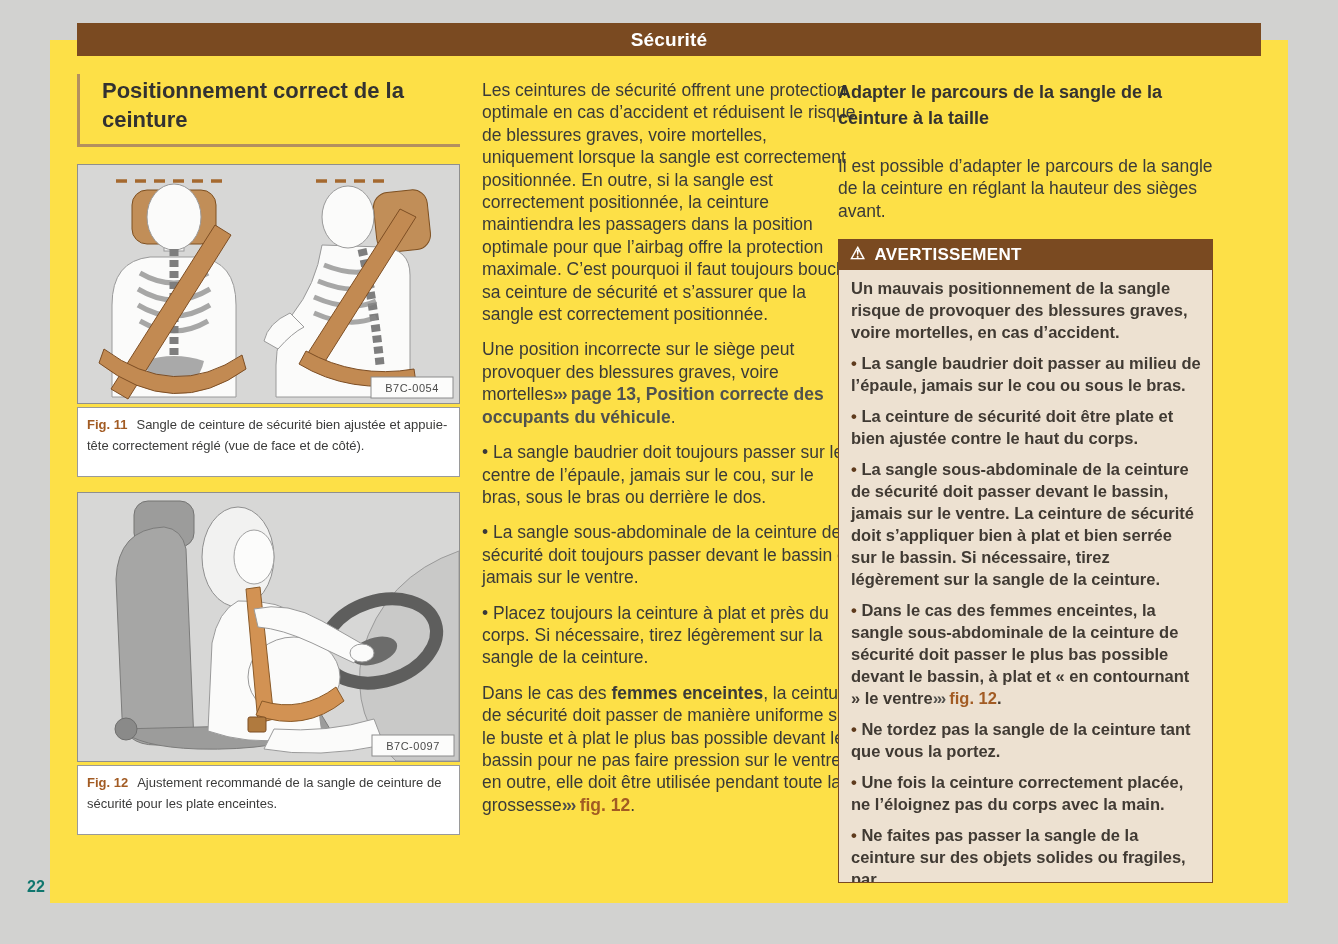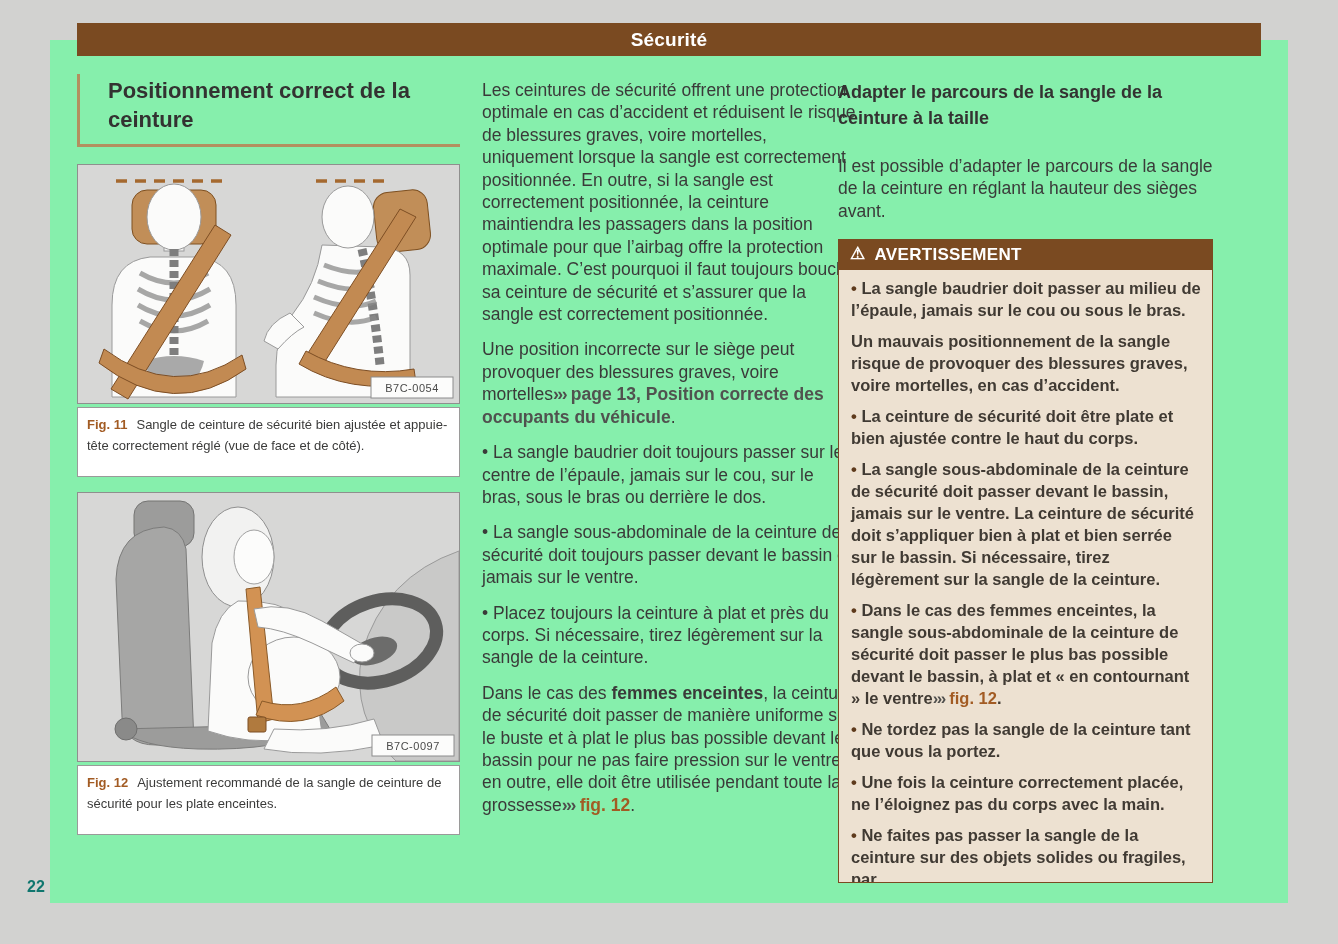--- a/index.html
+++ b/index.html
@@ -1,30 +1,30 @@
 <!DOCTYPE html>
 <html lang="fr"><head>
 <meta charset="utf-8">
 <style>
   * { margin:0; padding:0; box-sizing:border-box; }
   body { font-family:"Liberation Sans", sans-serif; }
   .canvas { position:relative; width:1338px; height:944px; background:#d2d2d0; overflow:hidden; }
-  .page { position:absolute; left:50px; top:40px; width:1238px; height:863px; background:#86efac; }
+  .page { position:absolute; left:50px; top:40px; width:1238px; height:863px; background:#fde047; }
 
   .header-bar { position:absolute; left:27px; top:-17px; width:1184px; height:33px;
     background:#7a4a21; color:#fff; display:flex; align-items:center; justify-content:center;
     font-size:19px; font-weight:bold; letter-spacing:.2px; }
 
   .col { position:absolute; top:0; }
   .col-left   { left:27px;  width:383px; }
   .col-middle { left:432px; width:374px; }
   .col-right  { left:788px; width:375px; }
 
   
-  .section-heading { margin-top:34px; padding:2px 0 10px 28px;
+  .section-heading { margin-top:34px; padding:2px 0 10px 22px;
     border-left:3px solid #b3905f; border-bottom:3px solid #b3905f;
     font-size:22px; line-height:29px; font-weight:bold; color:#333231; }
   .fig-frame { margin-top:17px; border:1px solid #8f8f8e; background:#d7d7d6; position:relative; }
   .fig-frame svg { display:block; }
   .fig-caption { margin-top:3px; border:1px solid #9a9a99; background:#fff;
     padding:6px 9px 20px 9px; font-size:13px; line-height:21px; color:#3b3b3a; }
   .fig-label { font-weight:bold; color:#a25b23; margin-right:9px; }
   .fig-code { font-size:11px; fill:#4a4a49; letter-spacing:.5px; }
 
   
@@ -151,22 +151,22 @@
     <div class="col col-right">
       <div class="sub-heading">Adapter le parcours de la sangle de la ceinture à la taille</div>
       <p class="body-text intro">Il est possible d’adapter le parcours de la sangle de la ceinture en réglant la hauteur des sièges avant.</p>
 
       <div class="warning-box">
         <div class="warning-title">
           <span class="warning-icon">⚠</span>
           <span>AVERTISSEMENT</span>
         </div>
         <div class="warning-body">
+          <p>Un mauvais positionnement de la sangle risque de provoquer des blessures graves, voire mortelles, en cas d’accident.</p>
           <p><span class="bullet-dot"></span><span>La sangle baudrier doit passer au milieu de l’épaule, jamais sur le cou ou sous le bras.</span></p>
-          <p>Un mauvais positionnement de la sangle risque de provoquer des blessures graves, voire mortelles, en cas d’accident.</p>
           <p><span class="bullet-dot"></span><span>La ceinture de sécurité doit être plate et bien ajustée contre le haut du corps.</span></p>
           <p><span class="bullet-dot"></span><span>La sangle sous-abdominale de la ceinture de sécurité doit passer devant le bassin, jamais sur le ventre. La ceinture de sécurité doit s’appliquer bien à plat et bien serrée sur le bassin. Si nécessaire, tirez légèrement sur la sangle de la ceinture.</span></p>
           <p><span class="bullet-dot"></span><span>Dans le cas des femmes enceintes, la sangle sous-abdominale de la ceinture de sécurité doit passer le plus bas possible devant le bassin, à plat et « en contournant » le ventre</span><span class="ref-arrow">›››</span> <span class="ref-fig">fig. 12</span><span>.</span></p>
           <p><span class="bullet-dot"></span><span>Ne tordez pas la sangle de la ceinture tant que vous la portez.</span></p>
           <p><span class="bullet-dot"></span><span>Une fois la ceinture correctement placée, ne l’éloignez pas du corps avec la main.</span></p>
           <p><span class="bullet-dot"></span><span>Ne faites pas passer la sangle de la ceinture sur des objets solides ou fragiles, par</span></p>
         </div>
       </div>
     </div>
   </div>

